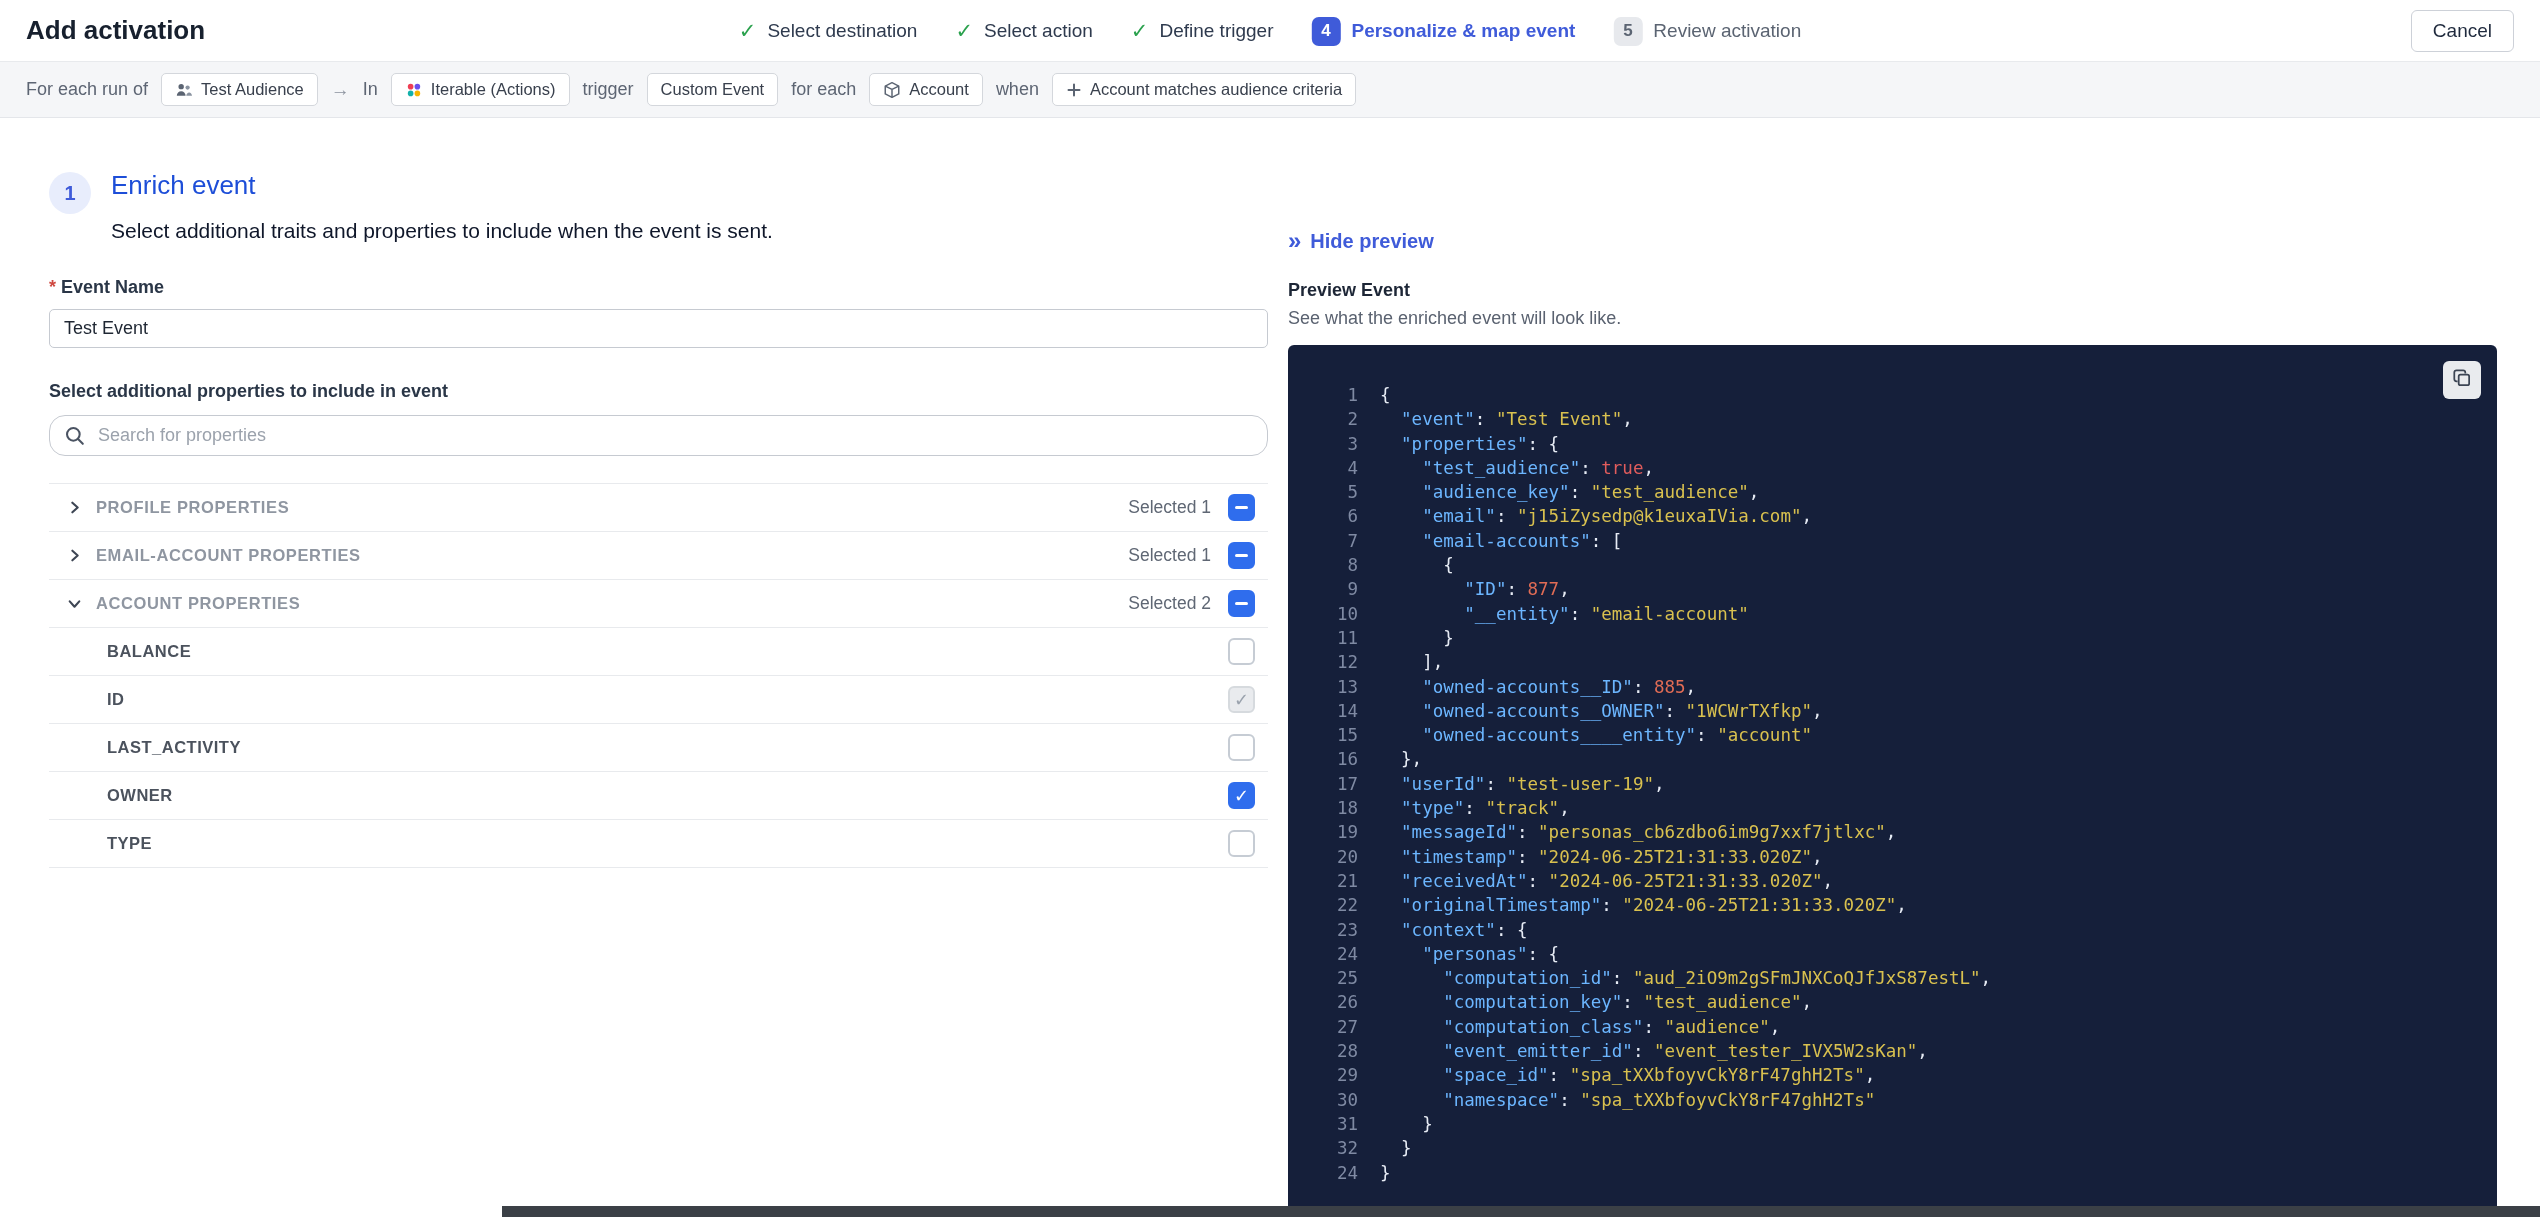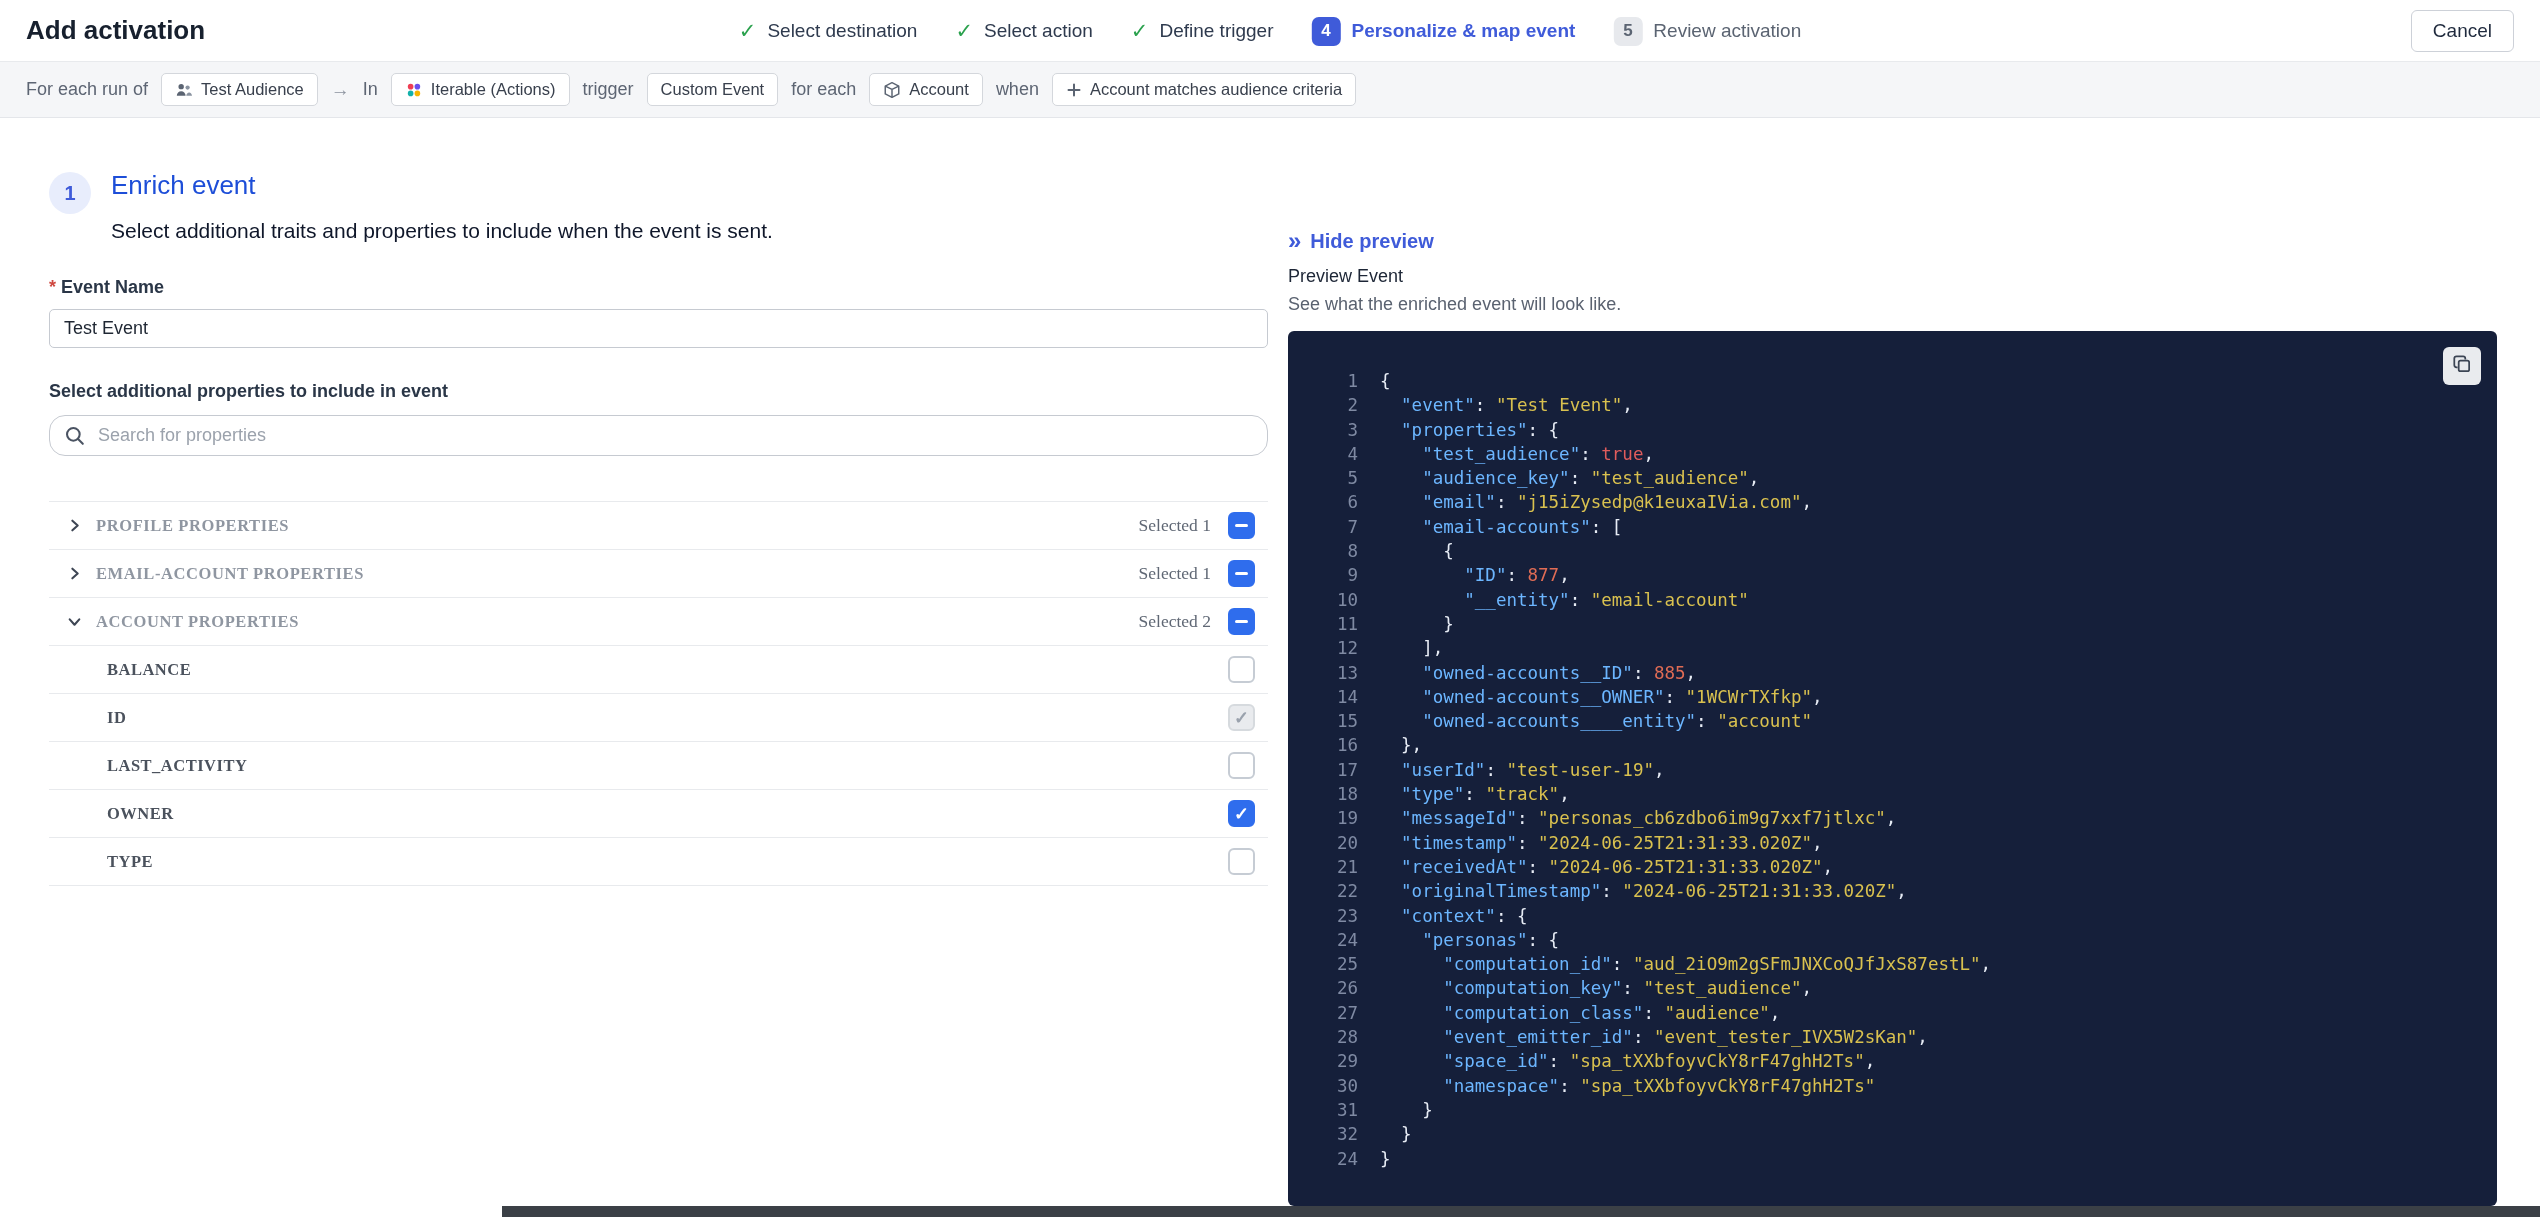--- a/index.html
+++ b/index.html
@@ -40,21 +40,21 @@
   .enrich-sub{font-size:21px;color:#0f172a;}
   .field-label{margin-top:34px;font-size:18px;font-weight:700;color:#2a3647;display:flex;align-items:center;gap:5px;}
   .req{color:#cf4941;font-weight:700;}
   .text-input{margin-top:11px;width:100%;height:39px;border:1px solid #c6cad1;border-radius:5px;font-size:18px;padding:0 14px;color:#1f2733;box-sizing:border-box;font-family:inherit;outline:none;display:block;}
   .props-label{margin-top:33px;}
   .search-box{margin-top:13px;height:41px;border:1px solid #c6cad1;border-radius:16px;display:flex;align-items:center;padding:0 13px;gap:10px;box-sizing:border-box;}
   .search-icon{display:flex;align-items:center;}
   .search-input{flex:1;border:none;outline:none;font-size:18px;color:#1f2733;font-family:inherit;background:transparent;}
   .search-input::placeholder{color:#9ba2ac;}
 
-  .accordion{margin-top:45px;border-top:1px solid #e8eaed;font-family:Liberation Serif, serif;}
+  .accordion{margin-top:27px;border-top:1px solid #e8eaed;}
   .acc-header{height:47px;display:flex;align-items:center;border-bottom:1px solid #e8eaed;padding:0 13px 0 17px;cursor:pointer;}
   .chev{width:30px;display:flex;align-items:center;flex:none;}
   .chev svg{display:block;transition:transform .1s;}
   .chev.open svg{transform:rotate(90deg);}
   .acc-label{font-size:16.5px;letter-spacing:.6px;color:#8f96a1;font-weight:600;}
   .acc-spacer{flex:1;}
   .acc-selected{font-size:17.5px;color:#5f6774;margin-right:17px;}
   .prop-row{height:47px;display:flex;align-items:center;border-bottom:1px solid #e8eaed;padding:0 13px 0 58px;}
   .prop-label{font-size:16.5px;letter-spacing:.5px;color:#4b525d;font-weight:600;}
 
@@ -62,21 +62,21 @@
   .cb.ind{background:var(--checkbox-blue,#2f6ded);border-color:var(--checkbox-blue,#2f6ded);}
   .cb.ind::after{content:"";width:13px;height:3px;border-radius:2px;background:#fff;}
   .cb.checked{background:var(--checkbox-blue,#2f6ded);border-color:var(--checkbox-blue,#2f6ded);}
   .cb.checked::after{content:"✓";color:#fff;font-size:18px;font-weight:700;line-height:1;}
   .cb.checked.disabled{background:#e9ebee;border-color:#d6dade;}
   .cb.checked.disabled::after{color:#9aa2ad;}
 
   
   .hide-preview{display:inline-flex;align-items:center;gap:9px;color:var(--accent,#3f5bd9);font-size:20px;font-weight:700;cursor:pointer;}
   .hp-icon{font-size:24px;line-height:1;margin-top:-2px;}
-  .preview-title{margin-top:13px;font-size:18px;font-weight:400;color:#1d2636;}
+  .preview-title{margin-top:27px;font-size:18px;font-weight:700;color:#1d2636;}
   .preview-sub{margin-top:7px;font-size:18px;color:#5a6270;}
   .code-block{margin-top:16px;background:var(--code-bg,#151f3a);border-radius:6px;position:relative;height:875px;padding:38px 24px 0 24px;box-sizing:border-box;overflow:hidden;}
   .copy-btn{position:absolute;top:16px;right:16px;width:38px;height:38px;background:#e9ebee;border-radius:6px;display:flex;align-items:center;justify-content:center;cursor:pointer;}
   .code-line{display:flex;font-family:"DejaVu Sans Mono","Liberation Mono",monospace;font-size:17.5px;line-height:24.3px;}
   .ln{width:46px;text-align:right;color:#7f8aa3;margin-right:22px;flex:none;user-select:none;}
   .lc{white-space:pre;color:#e7ecf5;}
   .tk-key{color:var(--code-key,#6cb6ff);}
   .tk-str{color:var(--code-string,#d9c14f);}
   .tk-num{color:var(--code-number,#e06c55);}
   .tk-bool{color:var(--code-bool,#e05c5c);}

